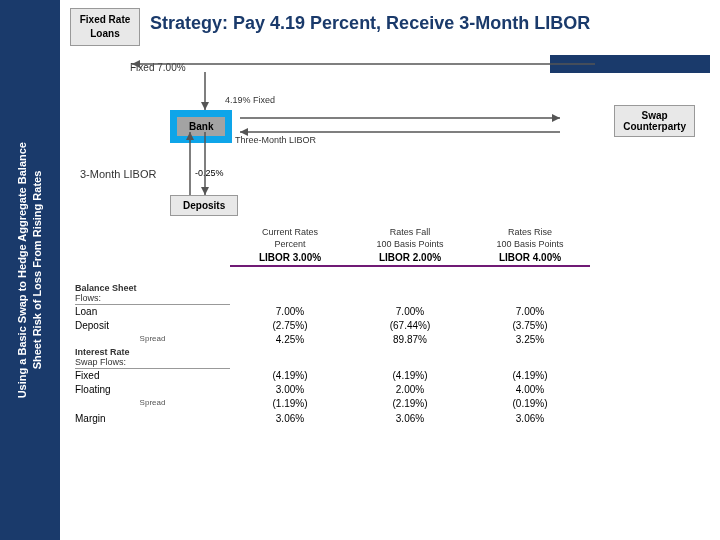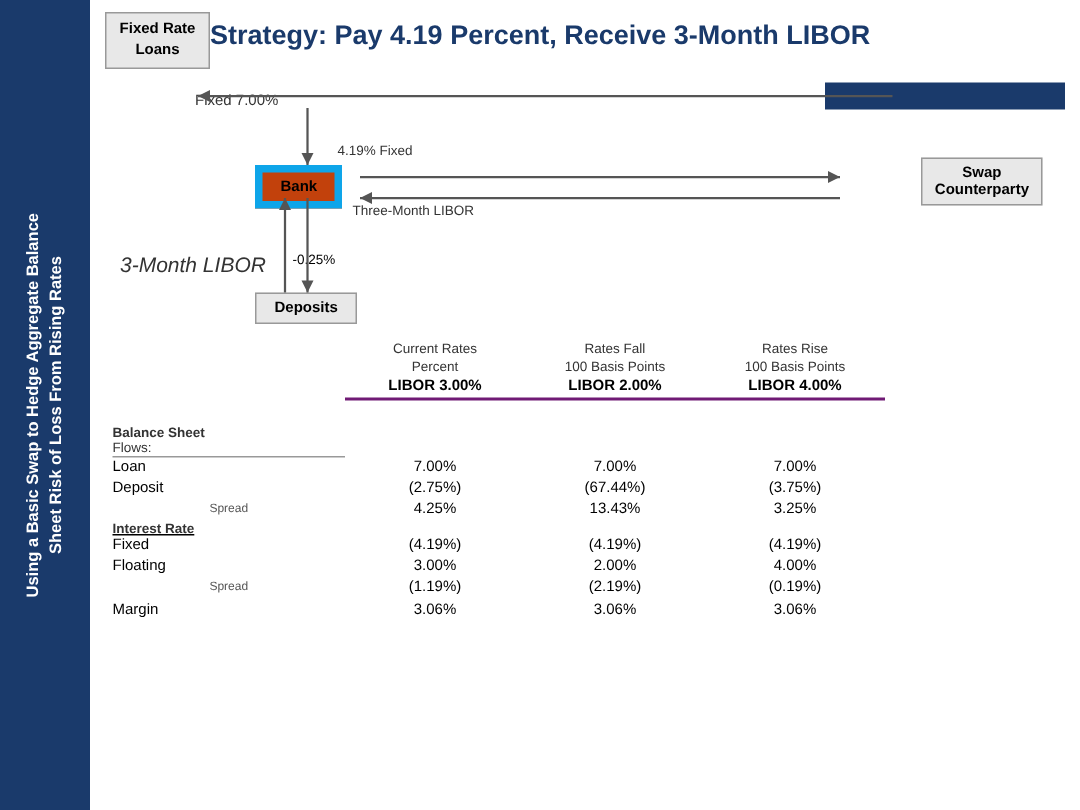--- a/index.html
+++ b/index.html
@@ -40,20 +40,21 @@
       display: flex;
       flex-direction: column;
       background: #fff;
     }
 
     
     .top-section {
       display: flex;
       align-items: flex-start;
       padding: 8px 10px 4px 10px;
+      gap: 10px;
     }
 
     .fixed-rate-box {
       border: 1px solid #999;
       background: #e8e8e8;
       padding: 4px 8px;
       text-align: center;
       min-width: 70px;
       font-size: 10px;
       font-weight: bold;
@@ -87,22 +88,22 @@
       right: 0;
       width: 160px;
       height: 18px;
       background: #1a3a6b;
     }
 
     .bank-box {
       position: absolute;
       top: 60px;
       left: 100px;
-      border: 5px solid #0ea5e9;
-      background: #c2410c;
+      border: 7px solid #0ea5e9;
+      background: #a3a3a3;
       padding: 4px 12px;
       text-align: center;
       font-size: 10px;
       font-weight: bold;
     }
 
     .swap-box {
       position: absolute;
       top: 55px;
       right: 15px;
@@ -127,23 +128,22 @@
       top: 85px;
       left: 165px;
       font-size: 9px;
       color: #333;
     }
 
     .label-3m-libor-left {
       position: absolute;
       top: 118px;
       left: 10px;
-      font-size: 14px;
+      font-size: 11px;
       color: #333;
-      font-style: italic;
     }
 
     .label-minus025 {
       position: absolute;
       top: 118px;
       left: 125px;
       font-size: 9px;
     }
 
     .deposits-box {
@@ -337,26 +337,27 @@
     </div>
     <div class="data-row">
       <div class="data-cell row-label">Deposit</div>
       <div class="data-cell">(2.75%)</div>
       <div class="data-cell">(67.44%)</div>
       <div class="data-cell">(3.75%)</div>
     </div>
     <div class="data-row">
       <div class="data-cell label-sm">Spread</div>
       <div class="data-cell">4.25%</div>
-      <div class="data-cell">13.43%</div>
+      <div class="data-cell">89.87%</div>
       <div class="data-cell">3.25%</div>
     </div>
 
-    <div style="padding-left:5px; margin-top:0;text-decoration:underline;">
+    <div style="padding-left:5px; margin-top:0;">
       <div style="font-size:9px; font-weight:bold; color:#333;">Interest Rate</div>
+      <div style="font-size:9px; color:#333; border-bottom:1px solid #999; padding-bottom:1px; width:155px;">Swap Flows:</div>
     </div>
 
     <div class="data-row">
       <div class="data-cell row-label">Fixed</div>
       <div class="data-cell">(4.19%)</div>
       <div class="data-cell">(4.19%)</div>
       <div class="data-cell">(4.19%)</div>
     </div>
     <div class="data-row">
       <div class="data-cell row-label">Floating</div>

